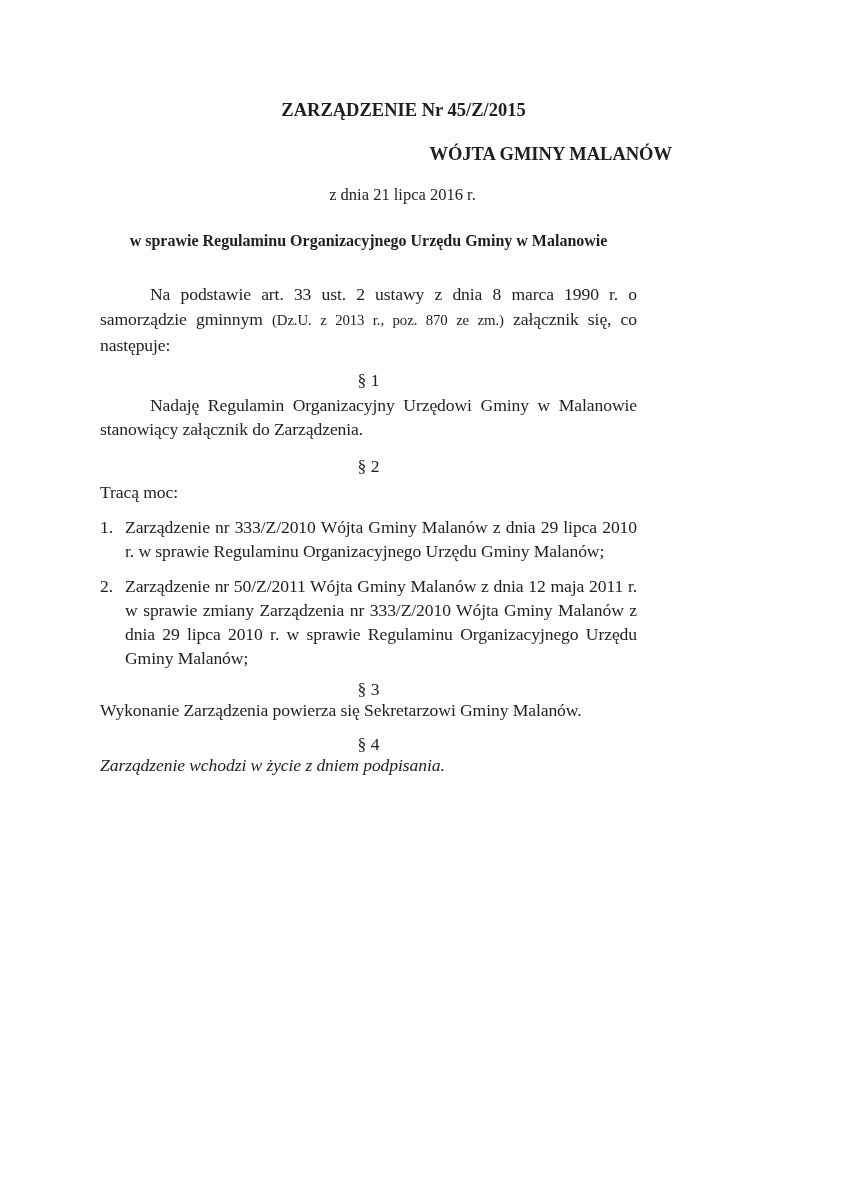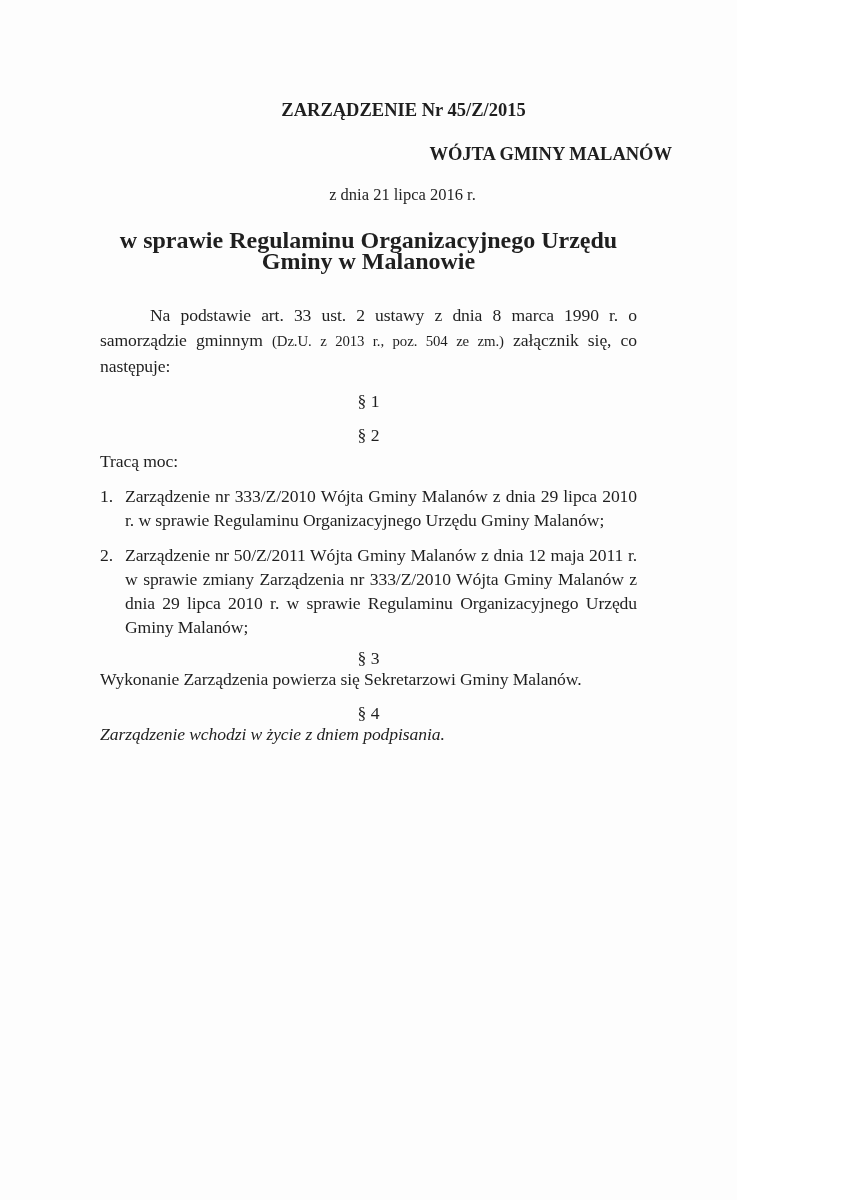--- a/index.html
+++ b/index.html
@@ -32,21 +32,21 @@
     position: relative; left: 35px;
   }
   .date-line {
     margin: 22px 0 0 0;
     font-size: 16.5px; line-height: 17px;
     text-align: center;
     position: relative; left: 34px;
   }
   .subject-line {
     margin: 27px 0 0 0;
-    font-size: 24px; line-height: 21px;
+    font-size: 16px; line-height: 21px;
     font-weight: bold;
     text-align: center;
   }
   .body-text {
     font-size: 17.6px;
     line-height: 24px;
     letter-spacing: -0.1px;
   }
   .para {
     margin: 0;
@@ -80,24 +80,25 @@
 <div class="page">
 
   <h1 class="title-1">ZARZĄDZENIE Nr 45/Z/2015</h1>
 
   <h1 class="title-2">WÓJTA GMINY MALANÓW</h1>
 
   <div class="date-line">z dnia 21 lipca 2016 r.</div>
 
   <h2 class="subject-line">w sprawie Regulaminu Organizacyjnego Urzędu Gminy w Malanowie</h2>
 
-  <p class="para body-text first-indent legal-basis"><span>Na podstawie art. 33 ust. 2 ustawy z dnia 8 marca 1990 r. o samorządzie gminnym </span><span class="cite-small">(Dz.U. z 2013 r., poz. 504 ze zm.)</span><span> załącznik się, co następuje:</span></p>
+  <p class="para body-text first-indent legal-basis"><span>Na podstawie art. 33 ust. 2 ustawy z dnia 8 marca 1990 r. o samorządzie gminnym </span><span class="cite-small">(Dz.U. z 2013 r., poz. 870 ze zm.)</span><span> załącznik się, co następuje:</span></p>
 
   <div class="section-mark mark-1">§ 1</div>
 
+  <p class="para body-text first-indent sec1-text">Nadaję Regulamin Organizacyjny Urzędowi Gminy w Malanowie stanowiący załącznik do Zarządzenia.</p>
 
   <div class="section-mark mark-2">§ 2</div>
 
   <p class="para body-text intro-line">Tracą moc:</p>
 
   <div class="list-item body-text">
     <span class="list-number">1.</span>
     <p class="list-text">Zarządzenie nr 333/Z/2010 Wójta Gminy Malanów z dnia 29 lipca 2010 r. w sprawie Regulaminu Organizacyjnego Urzędu Gminy Malanów;</p>
   </div>
 

